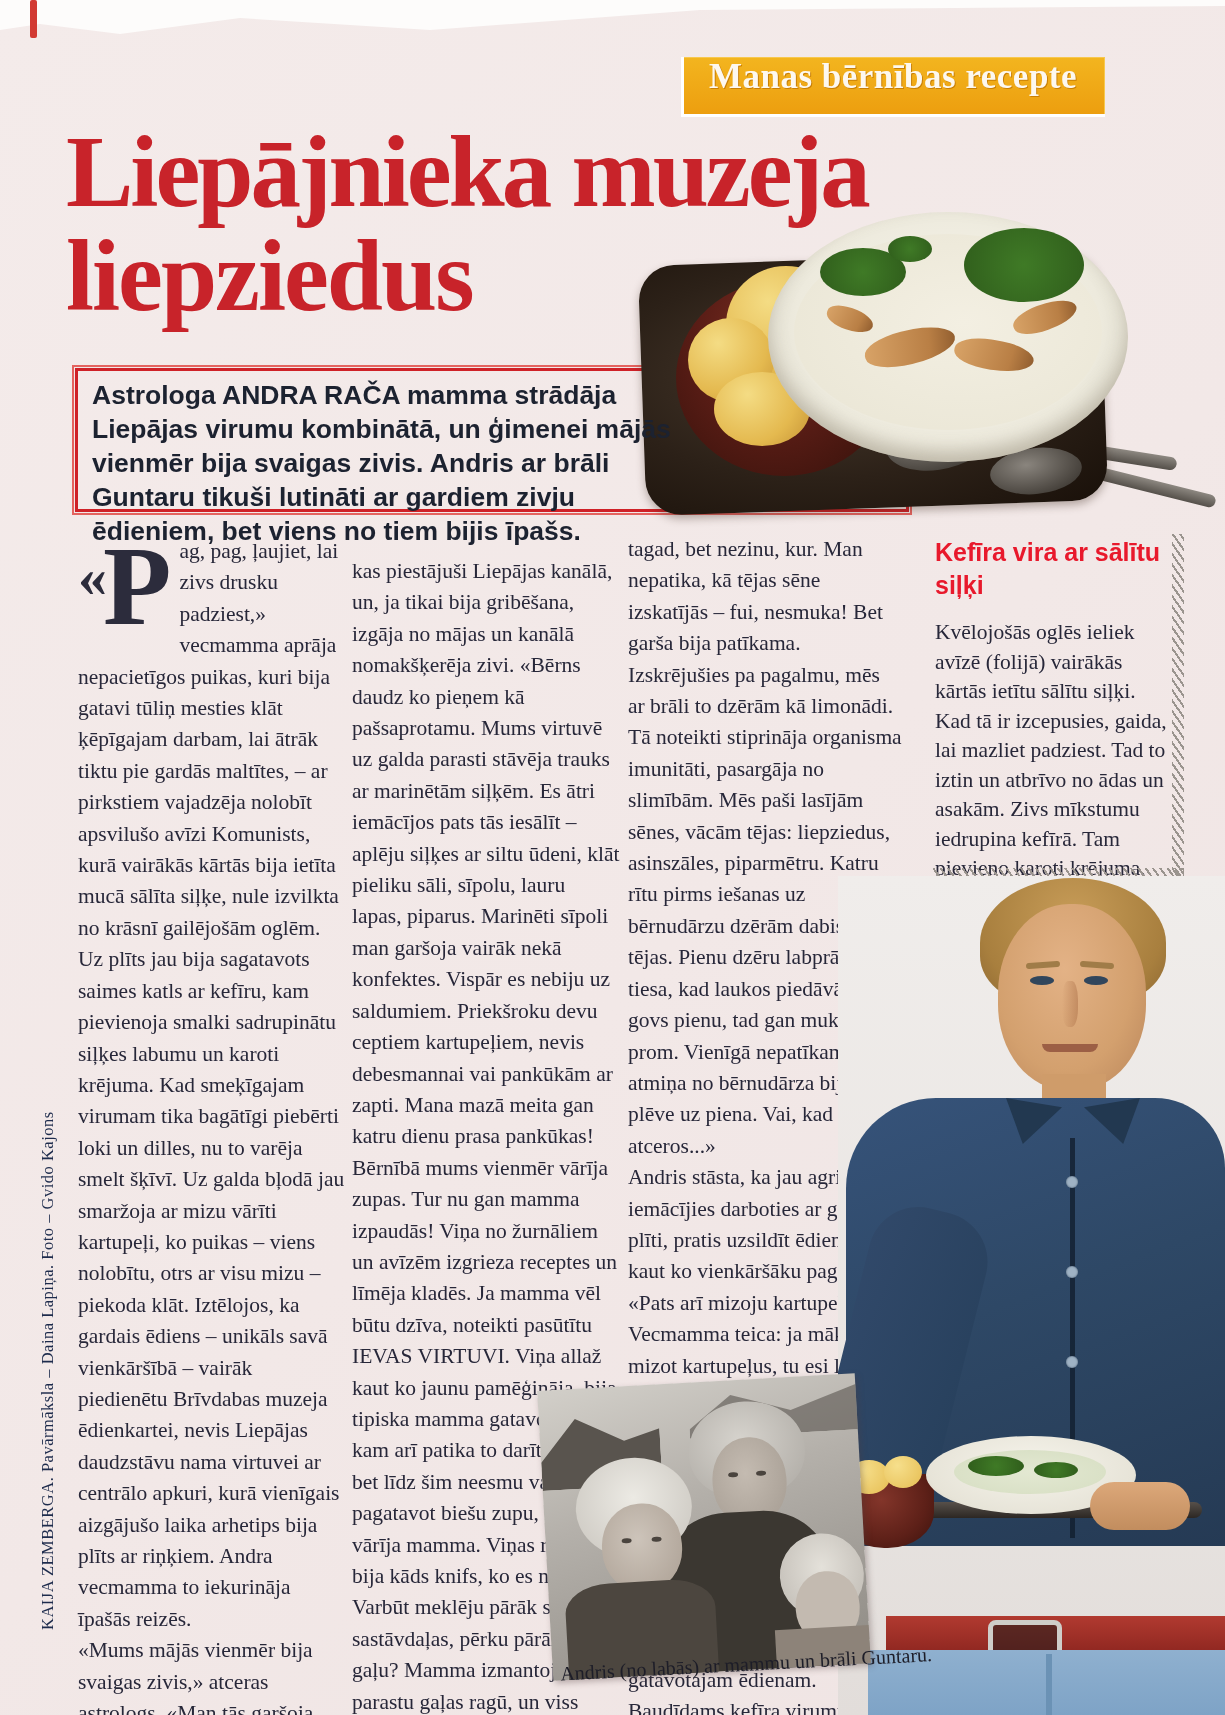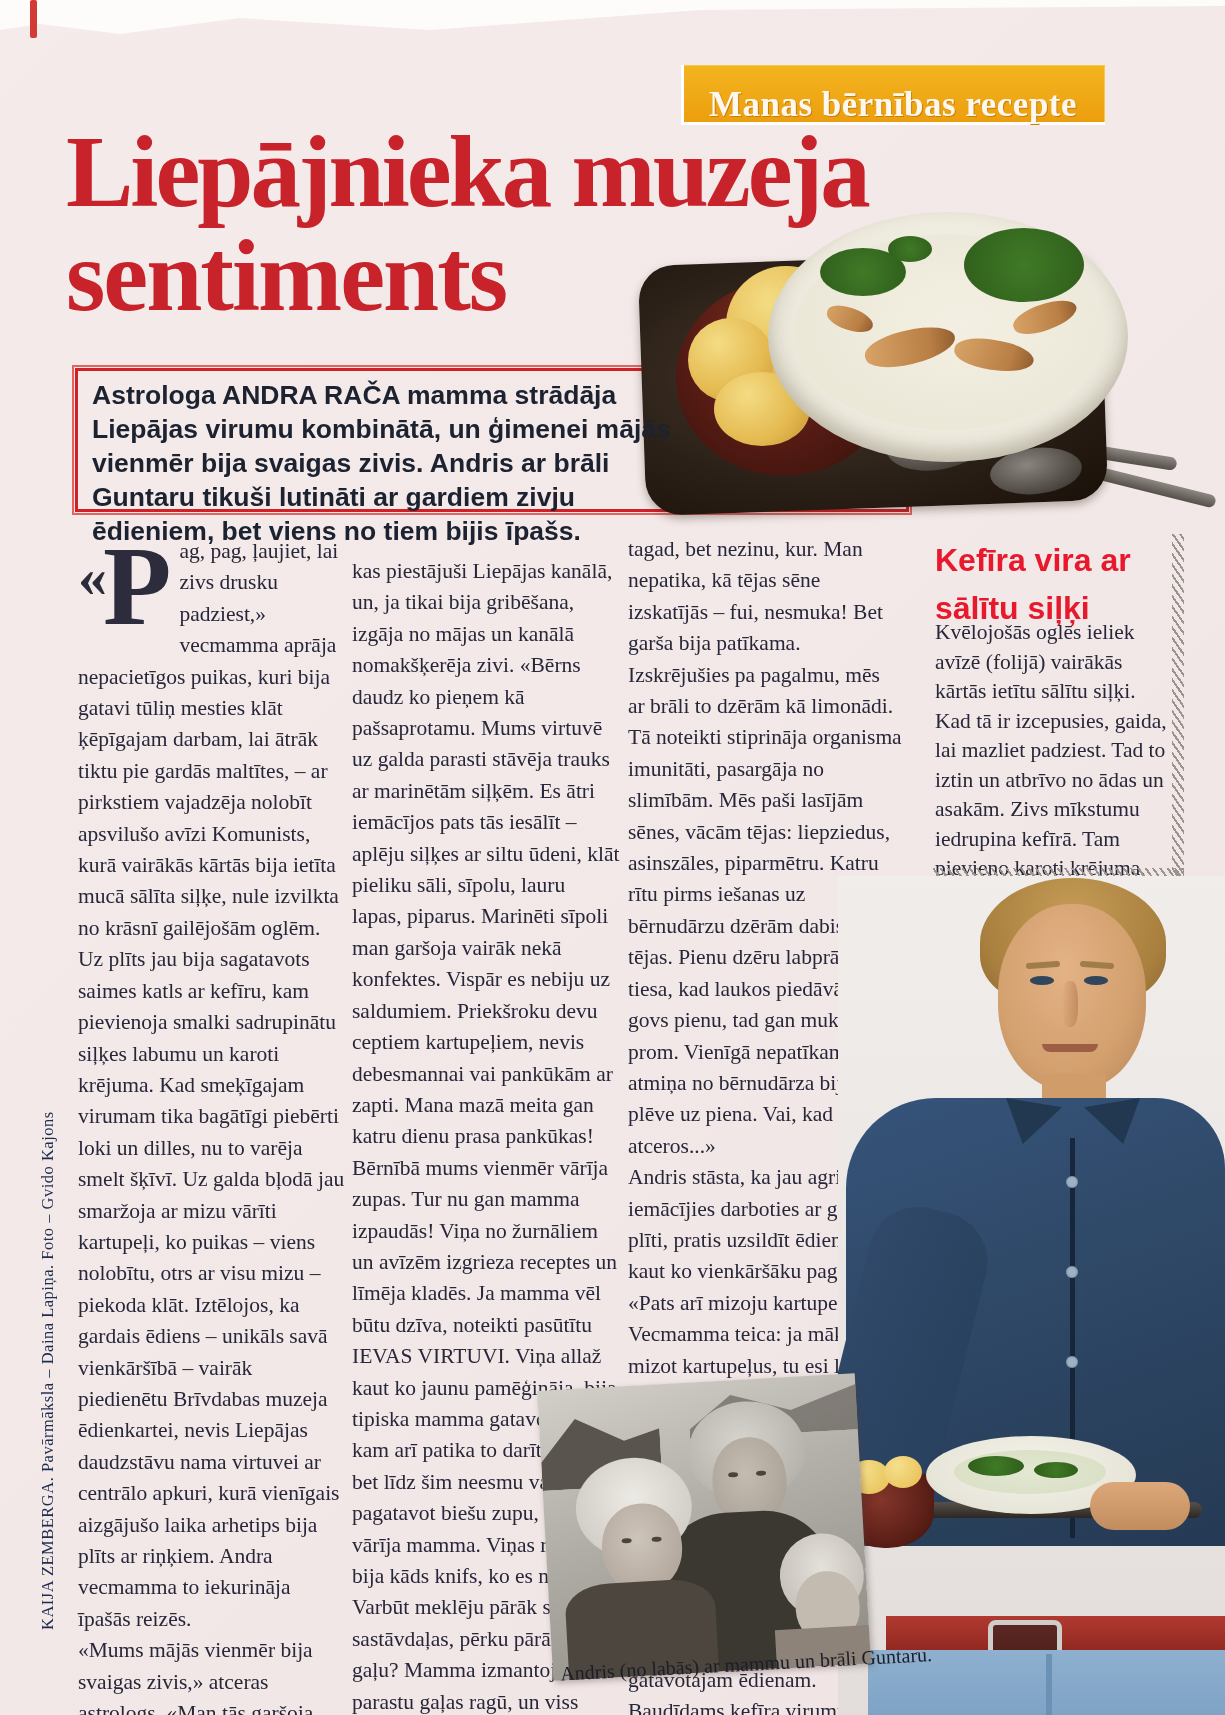--- a/index.html
+++ b/index.html
@@ -5,21 +5,21 @@
   html,body{margin:0;padding:0;}
   body{width:1225px;height:1715px;overflow:hidden;background:#b9b2ae;}
   #page{position:relative;width:1225px;height:1715px;background:linear-gradient(135deg,#f4ebea 0%,#f2e8e7 55%,#efe4e3 100%);overflow:hidden;font-family:"Liberation Serif",serif;}
   .abs{position:absolute;}
 
   
   #torn-top{left:0;top:0;width:1225px;height:40px;background:#fdfcfb;clip-path:polygon(0 0,1225px 0,1225px 6px,700px 10px,430px 30px,240px 18px,120px 34px,40px 24px,0 30px);z-index:1;}
   #red-mark{left:30px;top:0;width:7px;height:38px;background:#d23a33;z-index:2;border-radius:2px;}
 
   
-  #banner{left:681px;top:57px;width:424px;height:60px;background:linear-gradient(180deg,#f3b51f,#ec9d0e);box-shadow:inset 3px -3px 0 0 #fff,inset -1px 1px 0 0 #f7c84e;display:flex;align-items:flex-end;justify-content:center;z-index:4;margin-top:8px;}
+  #banner{left:681px;top:57px;width:424px;height:60px;background:linear-gradient(180deg,#f3b51f,#ec9d0e);box-shadow:inset 3px -3px 0 0 #fff,inset -1px 1px 0 0 #f7c84e;display:flex;align-items:flex-start;justify-content:center;z-index:4;}
   #banner span{font-family:"Liberation Serif",serif;font-weight:bold;font-size:35px;color:#fdf8ef;letter-spacing:.5px;text-shadow:1px 1px 0 #c87f06;}
 
   
   #headline{left:66px;top:120px;z-index:6;line-height:104px;font-weight:bold;color:#c8232a;font-size:101px;letter-spacing:-3px;font-family:"Liberation Serif",serif;}
   #headline .l2{letter-spacing:-2px;}
 
   
   #intro-panel{left:75px;top:368px;width:828px;height:138px;border:3px solid #cf2127;box-shadow:0 0 0 1px #f2e8e7,0 0 0 3px #e4635f;z-index:2;}
   #intro-text{left:92px;top:378px;width:610px;z-index:5;font-family:"Liberation Sans",sans-serif;font-weight:bold;font-size:26.5px;line-height:34px;color:#1c2230;}
 
@@ -39,21 +39,21 @@
   .col{z-index:2;font-size:21.5px;line-height:31.4px;color:#272739;text-align:left;}
   .col p{margin:0;}
   #col1{left:78px;top:536px;width:268px;height:1140px;}
   #col2{left:352px;top:556px;width:268px;height:1140px;}
   #col3{left:628px;top:534px;width:274px;height:880px;}
   .dropcap-wrap{float:left;margin:6px 8px 0 0;line-height:.8;}
   .guillemet{font-size:58px;font-weight:bold;color:#2c2c3c;vertical-align:28px;letter-spacing:-4px;}
   .bigP{font-size:112px;font-weight:bold;color:#2c2c3c;font-family:"Liberation Serif",serif;}
 
   
-  #sidebar-heading{left:935px;top:536px;width:250px;z-index:2;font-family:"Liberation Sans",sans-serif;font-weight:bold;font-size:32px;line-height:48px;color:#e8192c;}
+  #sidebar-heading{left:935px;top:536px;width:250px;z-index:2;font-family:"Liberation Sans",sans-serif;font-weight:bold;font-size:25px;line-height:33px;color:#e8192c;}
   #sidebar-body{left:935px;top:618px;width:238px;z-index:2;font-size:21.5px;line-height:29.5px;color:#272739;}
   .hatch-v{left:1172px;top:534px;width:12px;height:346px;background:repeating-linear-gradient(55deg,#9a948e 0 2px,transparent 2px 6px);z-index:2;}
   .hatch-h{left:933px;top:868px;width:251px;height:12px;background:repeating-linear-gradient(55deg,#9a948e 0 2px,transparent 2px 6px);z-index:2;}
 
   
   #man-photo{left:838px;top:876px;width:387px;height:839px;z-index:3;background:linear-gradient(180deg,#f0edeb 0%,#e9e5e2 60%,#e2ddda 100%);overflow:hidden;}
   .hair{position:absolute;left:142px;top:2px;width:186px;height:130px;background:radial-gradient(ellipse at 50% 30%,#c79c58,#a87f3e 70%,#8a6530);border-radius:50% 50% 40% 40%;}
   .face{position:absolute;left:160px;top:28px;width:148px;height:186px;background:radial-gradient(ellipse at 45% 35%,#e3b286,#d3a06e 60%,#b9855a);border-radius:48% 48% 46% 46%;}
   .brow{position:absolute;width:34px;height:6px;background:#a07c48;border-radius:3px;}
   .eye{position:absolute;width:24px;height:9px;background:#31465c;border-radius:50%;}
@@ -127,21 +127,21 @@
       <div class="dill" style="left:120px;top:24px;width:44px;height:26px;"></div>
       <div class="fish" style="left:96px;top:118px;width:92px;height:34px;transform:rotate(-14deg);"></div>
       <div class="fish" style="left:186px;top:128px;width:80px;height:30px;transform:rotate(8deg);"></div>
       <div class="fish" style="left:244px;top:92px;width:66px;height:26px;transform:rotate(-20deg);"></div>
       <div class="fish" style="left:58px;top:96px;width:48px;height:22px;transform:rotate(18deg);"></div>
     </div>
   </div>
 
   <div class="abs" id="headline">
     <div class="l1">Liepājnieka muzeja</div>
-    <div class="l2">sentiments</div>
+    <div class="l2">liepziedus</div>
   </div>
 
   <div class="abs" id="intro-panel"></div>
   <div class="abs" id="intro-text">Astrologa ANDRA RAČA mamma strādāja Liepājas virumu kombinātā, un ģimenei mājās vienmēr bija svaigas zivis. Andris ar brāli Guntaru tikuši lutināti ar gardiem zivju ēdieniem, bet viens no tiem bijis īpašs.</div>
 
   <div class="abs col" id="col1">
     <p><span class="dropcap-wrap"><span class="guillemet">«</span><span class="bigP">P</span></span><span>ag, pag, ļaujiet, lai zivs drusku padziest,» vecmamma aprāja nepacietīgos puikas, kuri bija gatavi tūliņ mesties klāt ķēpīgajam darbam, lai ātrāk tiktu pie gardās maltītes, – ar pirkstiem vajadzēja nolobīt apsvilušo avīzi Komunists, kurā vairākās kārtās bija ietīta mucā sālīta siļķe, nule izvilkta no krāsnī gailējošām oglēm. Uz plīts jau bija sagatavots saimes katls ar kefīru, kam pievienoja smalki sadrupinātu siļķes labumu un karoti krējuma. Kad smeķīgajam virumam tika bagātīgi piebērti loki un dilles, nu to varēja smelt šķīvī. Uz galda bļodā jau smaržoja ar mizu vārīti kartupeļi, ko puikas – viens nolobītu, otrs ar visu mizu – piekoda klāt. Iztēlojos, ka gardais ēdiens – unikāls savā vienkāršībā – vairāk piedienētu Brīvdabas muzeja ēdienkartei, nevis Liepājas daudzstāvu nama virtuvei ar centrālo apkuri, kurā vienīgais aizgājušo laika arhetips bija plīts ar riņķiem. Andra vecmamma to iekurināja īpašās reizēs.</span></p>
     <p>«Mums mājās vienmēr bija svaigas zivis,» atceras astrologs. «Man tās garšoja, bet mamma vienmēr mudināja ēst vēl – sak, zivīs ir fosfors, būsi gudrs! Es gan neticu, ka, organismā nokļūstot ķīmiskām vielām, cilvēks top gudrāks, taču muļķāks nekļuvu. Kā būtu, ja katru dienu ēstu gaļu... Ko tik mamma un vecmamma neprata pagatavot no zivīm! Gan cepa, gan vārīja zupas, gan lika sīpolu un tomātu mērces marinādē. Īpaša delikatese bija lasis, bet to toreiz varēja dabūt tikai pa blatu, jo sūtīja uz Maskavu.»</p>
 
   </div>

